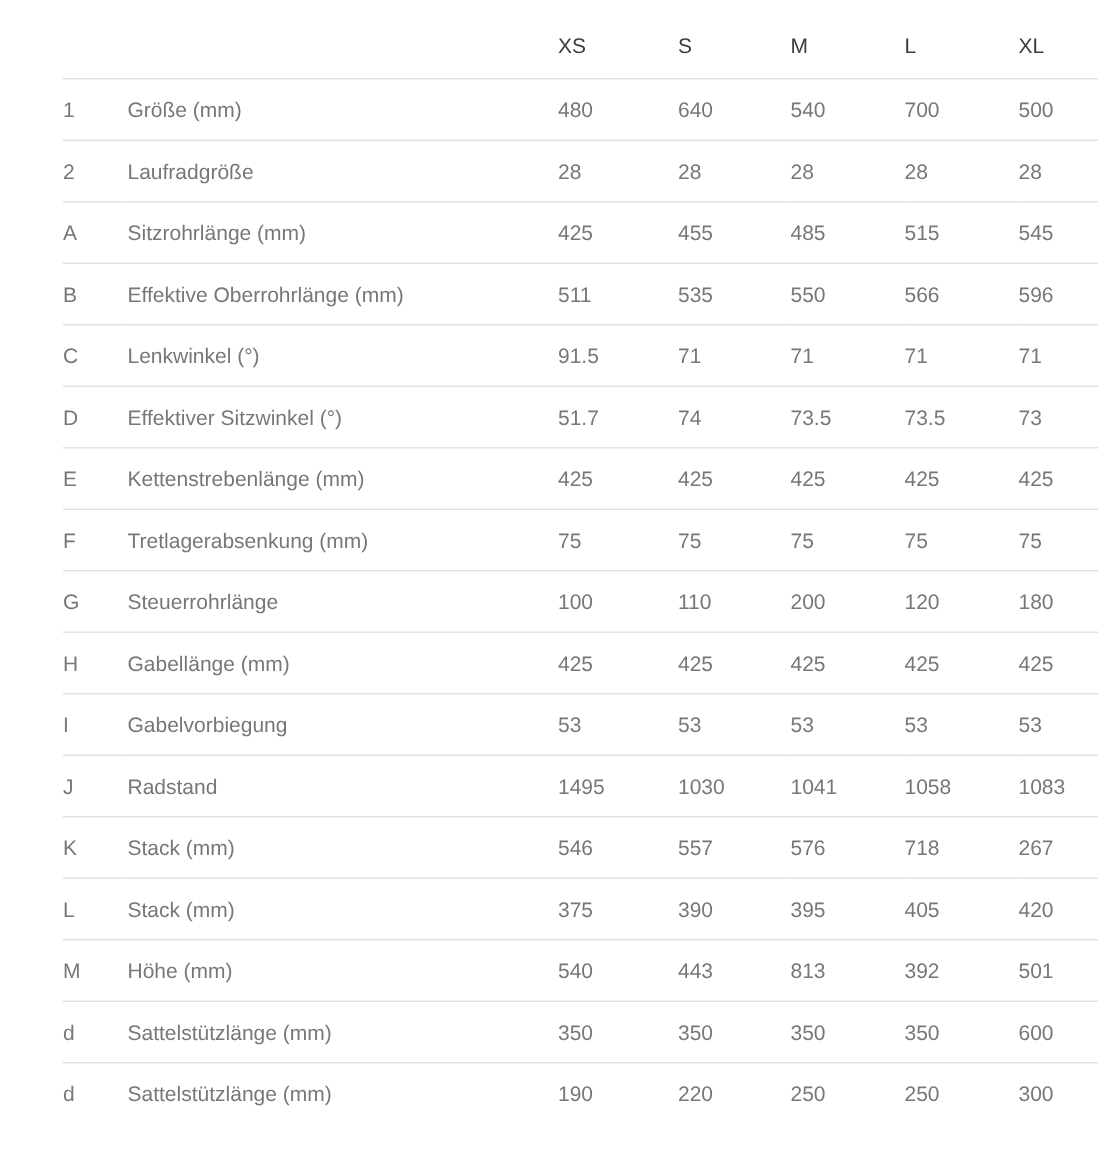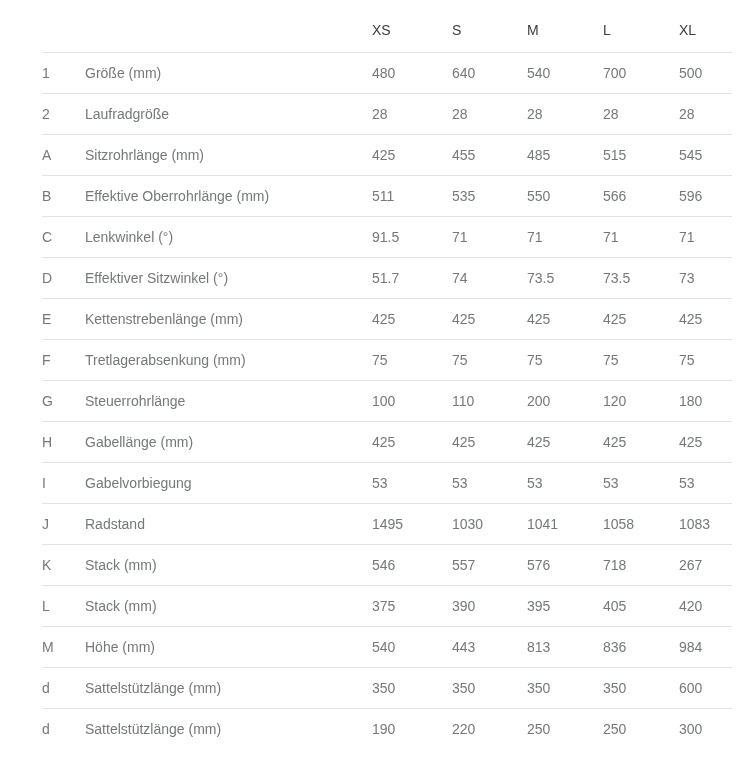--- a/index.html
+++ b/index.html
@@ -208,22 +208,22 @@
           <td>395</td>
           <td>405</td>
           <td>420</td>
         </tr>
         <tr>
           <td>M</td>
           <td>Höhe (mm)</td>
           <td>540</td>
           <td>443</td>
           <td>813</td>
-          <td>836</td>
-          <td>984</td>
+          <td>392</td>
+          <td>501</td>
         </tr>
         <tr>
           <td>d</td>
           <td>Sattelstützlänge (mm)</td>
           <td>350</td>
           <td>350</td>
           <td>350</td>
           <td>350</td>
           <td>600</td>
         </tr>

